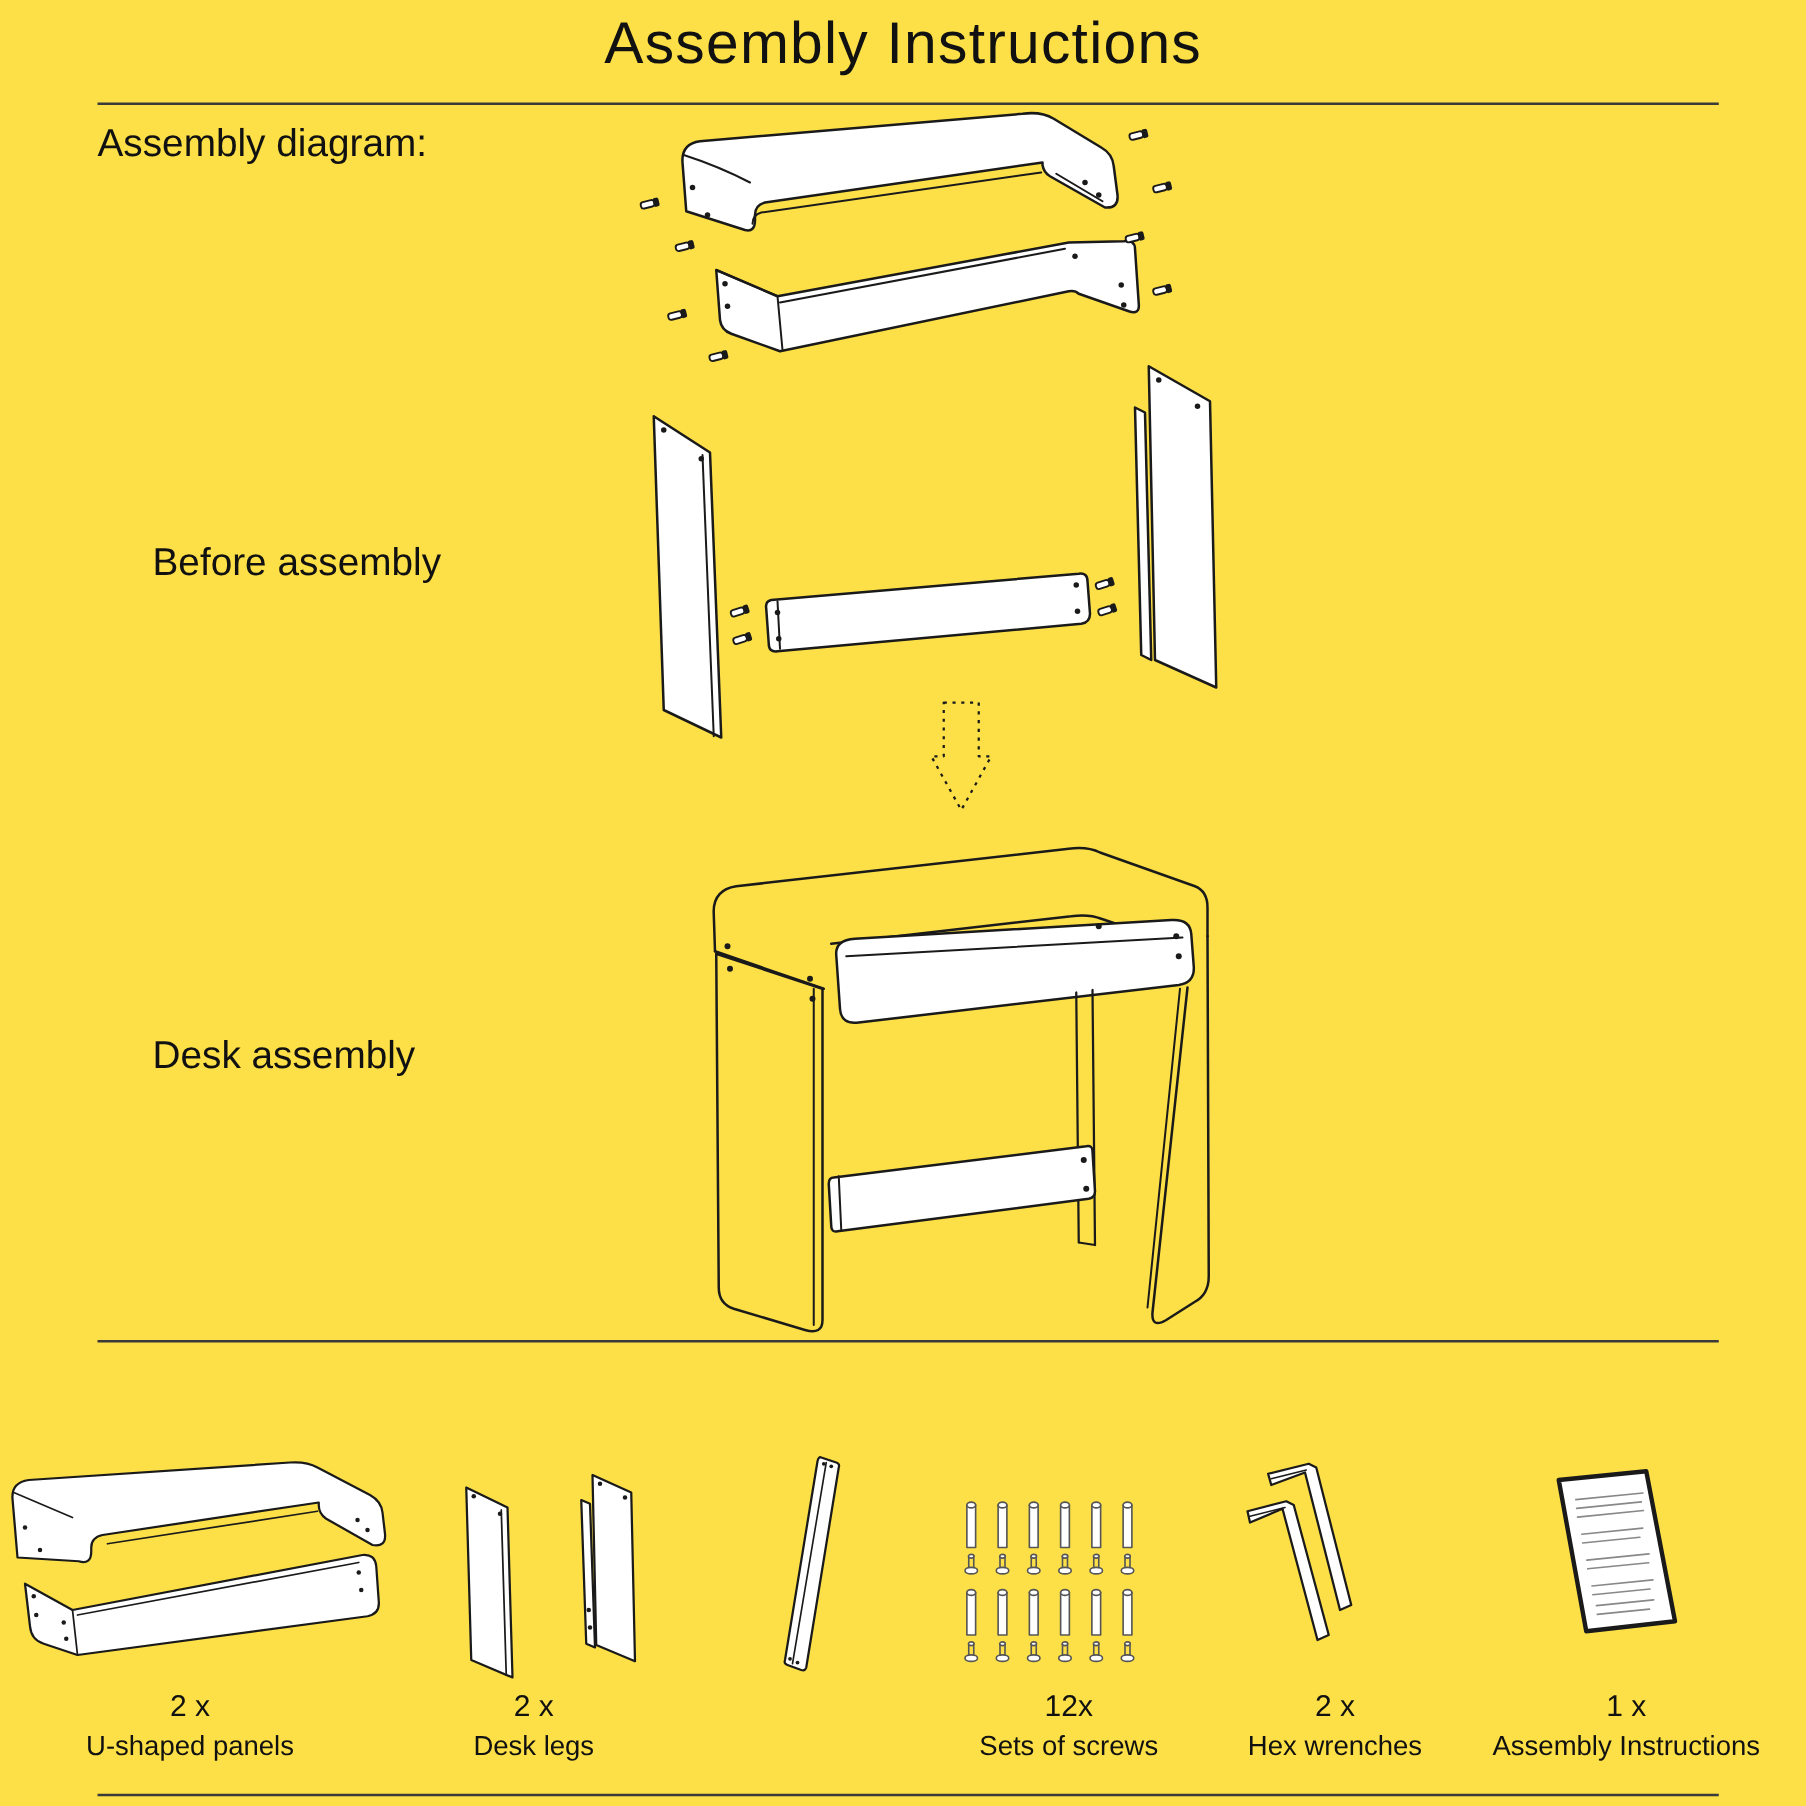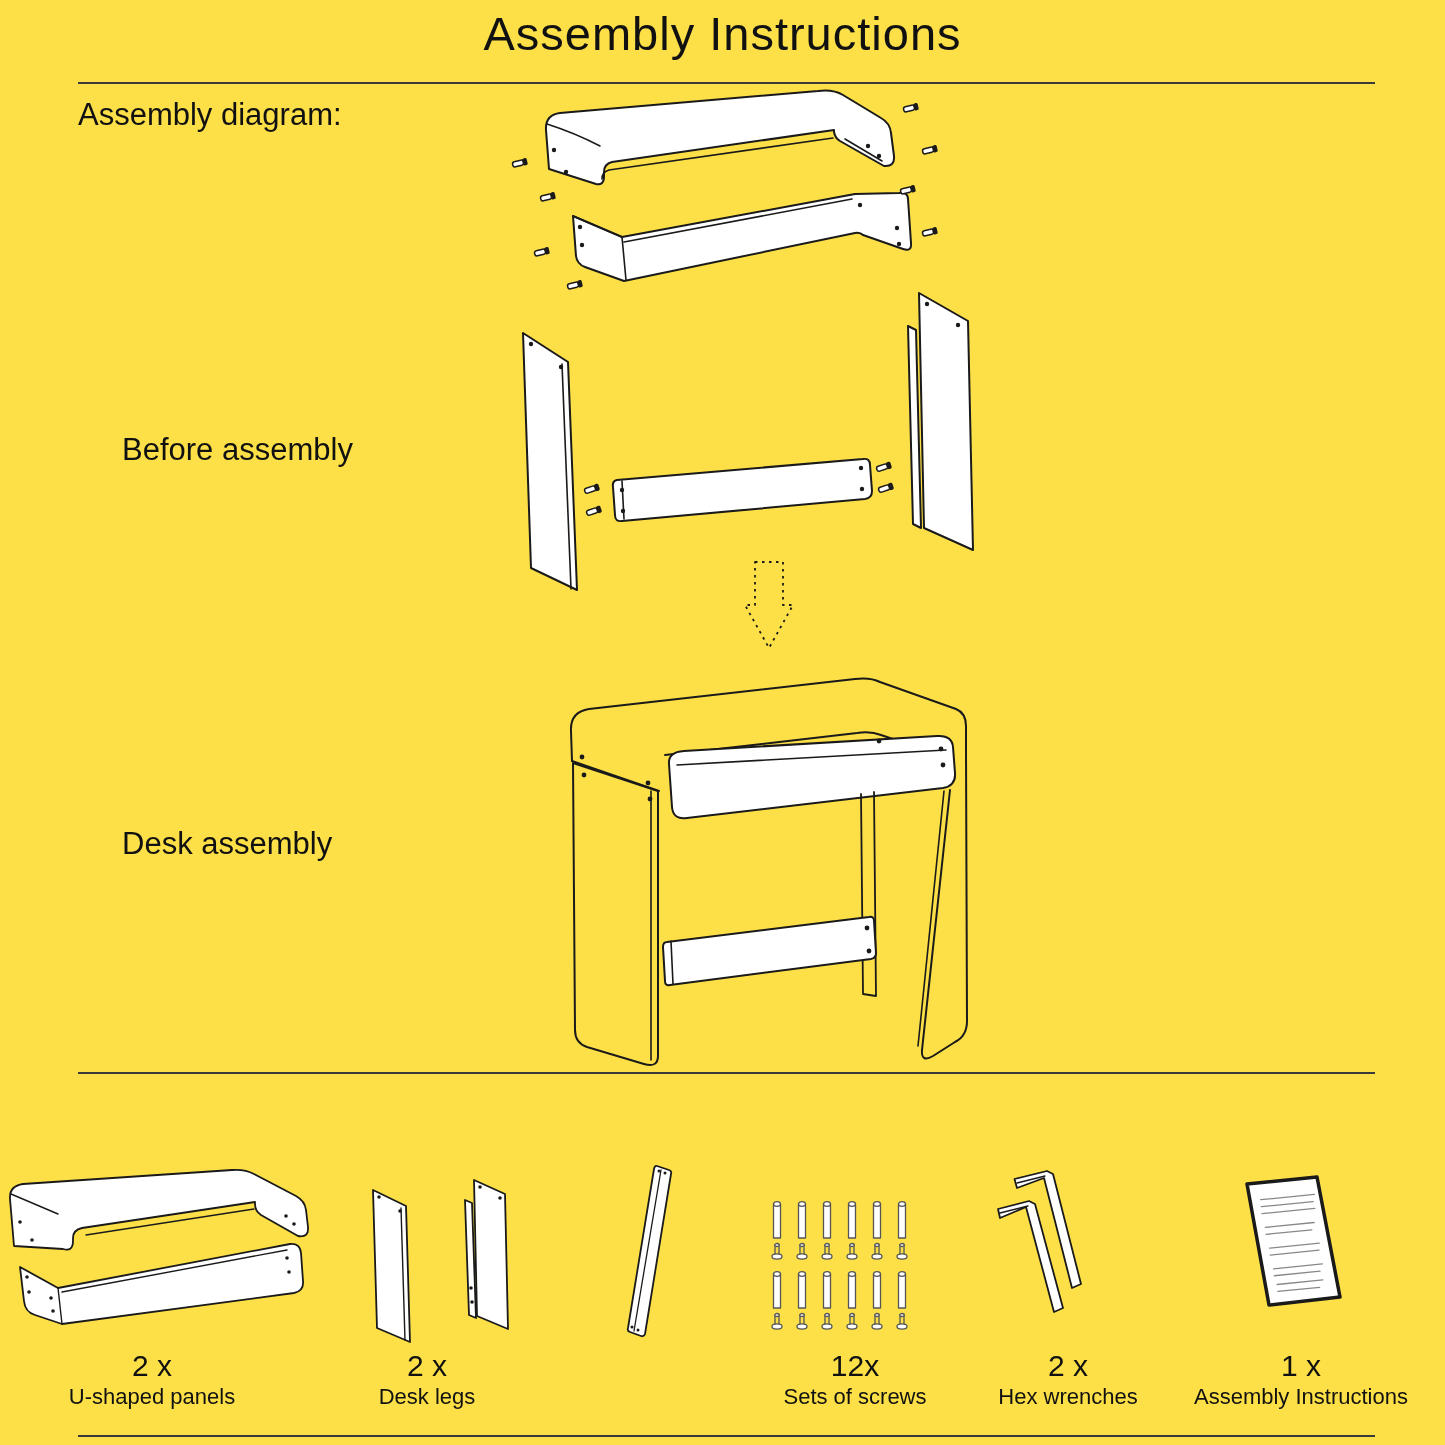--- a/index.html
+++ b/index.html
@@ -11,21 +11,21 @@
   .rule-top{top:82px;}
   .rule-mid{top:1072px;}
   .rule-bottom{top:1435px;}
   .section-label{position:absolute;font-size:31px;color:#111;white-space:nowrap;}
   .lbl-diagram{left:78px;top:97px;}
   .lbl-before{left:122px;top:392px;margin-top:40px;}
   .lbl-after{left:122px;top:826px;}
   .lbl-package{left:75px;top:1087px;}
   .art{position:absolute;inset:0;width:1445px;height:1445px;}
   .pkg-label{position:absolute;top:1350px;text-align:center;line-height:31px;}
-  .pkg-qty{font-size:30px;display:block;}
+  .pkg-qty{font-size:24px;display:block;}
   .pkg-name{font-size:22px;display:block;white-space:nowrap;}
   .pk1{left:27px;width:250px;}
   .pk2{left:302px;width:250px;}
   .pk3{left:515px;width:250px;}
   .pk4{left:730px;width:250px;}
   .pk5{left:943px;width:250px;}
   .pk6{left:1155px;width:292px;}
 </style>
 </head>
 <body>

